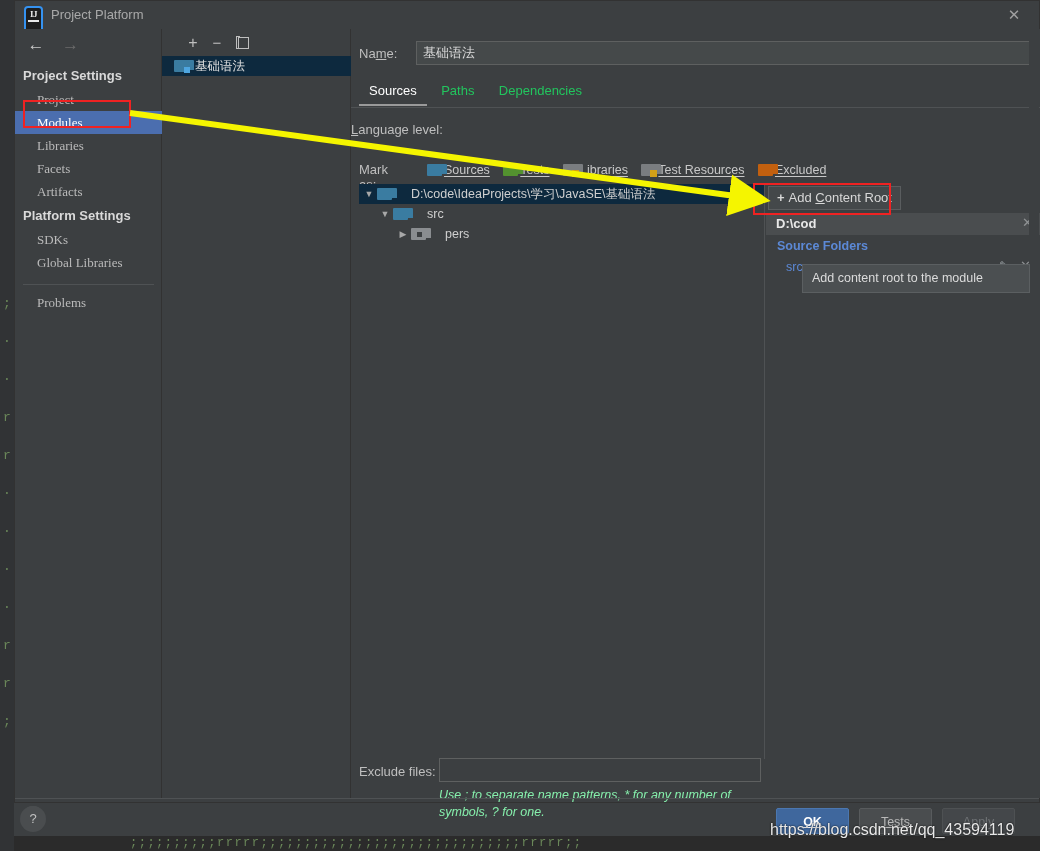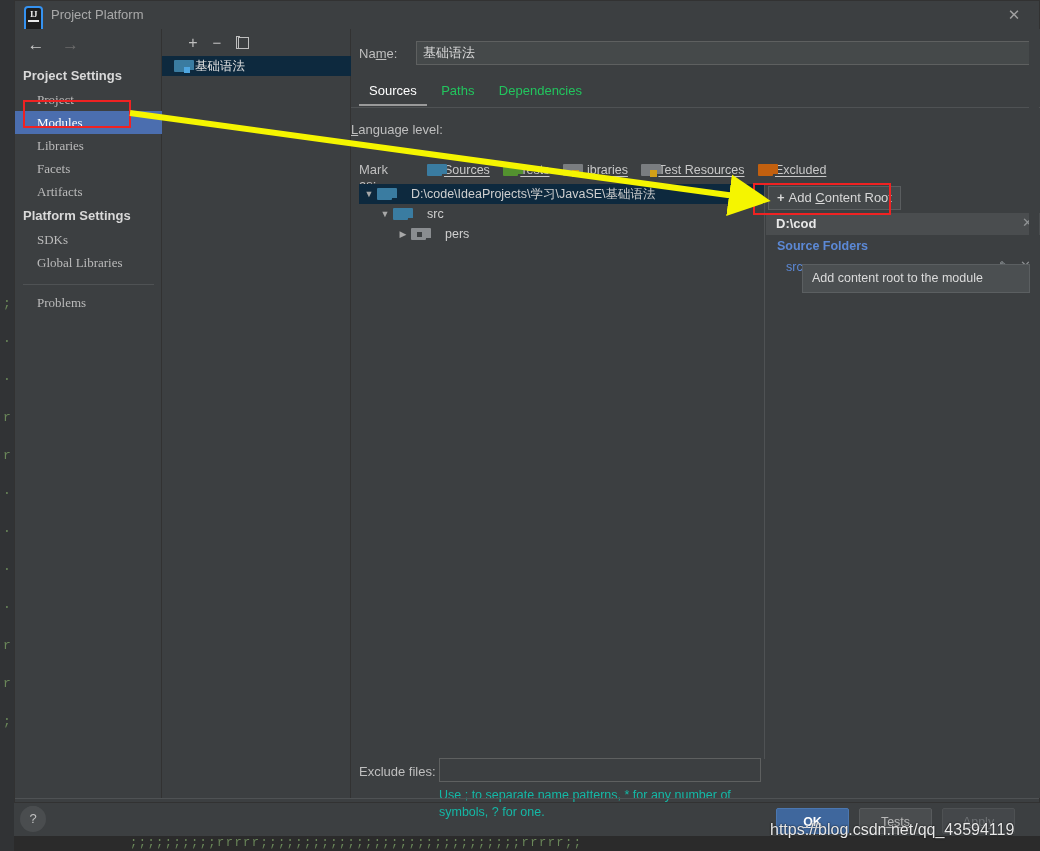--- a/index.html
+++ b/index.html
@@ -245,21 +245,21 @@
   }
 
   
   .excl-label { position:absolute; left:8px; top:735px; font-size:13px; color:#bfbfbf; }
   .excl-input {
     position:absolute; left:88px; top:729px; width:322px; height:24px;
     background:#3c3f41; border:1px solid #5e6060;
   }
   .excl-hint {
     position:absolute; left:88px; top:758px; width:322px; font-size:12.5px;
-    color:#14b8a6; line-height:17px;
+    color:#86efac; line-height:17px;font-style:italic;
   }
 
   
   .btnbar {
     position:absolute; left:0; top:797px; width:1024px; height:5px;
     border-top:1px solid #4f5254;
   }
   .helpbtn {
     position:absolute; left:20px; top:806px; width:26px; height:26px;
     border-radius:50%; background:#4a4d4f; color:#c0c0c0; font-size:13px;

